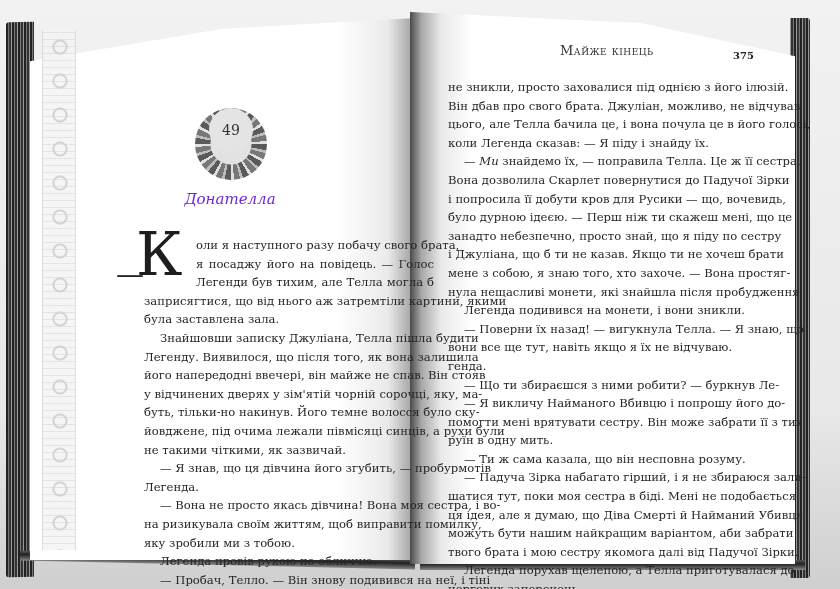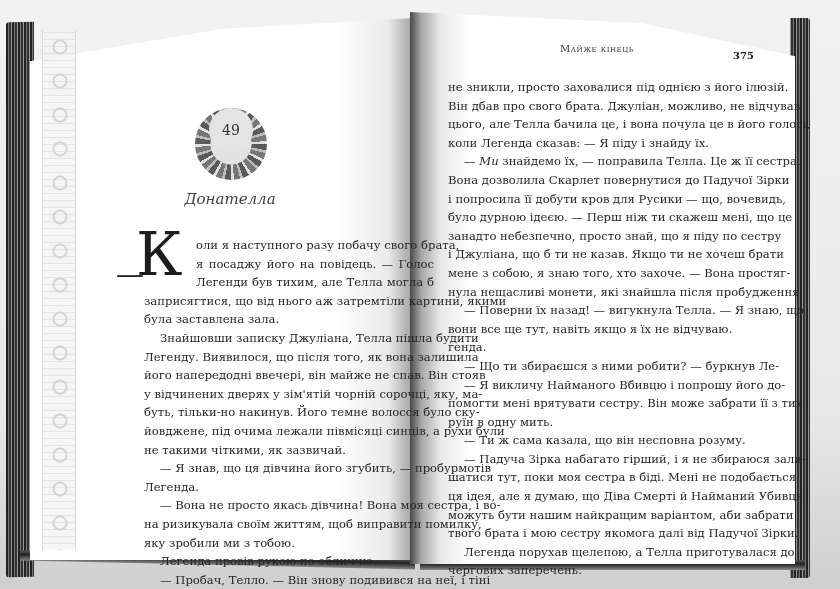--- a/index.html
+++ b/index.html
@@ -45,36 +45,36 @@
     border-radius: 50%;
     background:
       radial-gradient(circle, #e2e2e2 0 20px, transparent 21px),
       repeating-conic-gradient(#5a5a5a 0 10deg, #bdbdbd 10deg 15deg, #777 15deg 25deg, #e0e0e0 25deg 30deg);
     display: flex; align-items: flex-start; justify-content: center; }
   .ornament-inner { width: 44px; height: 44px; border-radius: 50%; background: #e4e4e4;
     display: flex; align-items: center; justify-content: center;
     font-size: 14px; color: #333; }
 
   .chapter-title { position: absolute; left: 150px; top: 190px; width: 160px; text-align: center;
-    font-style: italic; font-size: 15px; color: #404040; }
+    font-style: italic; font-size: 15px; color: #6d28d9; }
 
   
   .text { position: absolute; font-size: 11.6px; line-height: 18.6px; color: #262626; text-align: justify; }
   .text .ln { display: block; white-space: nowrap; text-align-last: justify; }
   .text .ln.last { text-align-last: left; }
   .text .ind { padding-left: 16px; }
   .text em { font-style: italic; }
 
   .left-text { left: 118px; top: 236px; width: 290px; margin-left: 26px; }
   .dropcap-dash { position: absolute; left: 116px; top: 258px; font-size: 28px; color: #222; }
   .dropcap { position: absolute; left: 136px; top: 224px; font-size: 60px; line-height: 60px; color: #1d1d1d; }
 
   .right-text { left: 448px; top: 78px; width: 302px; }
 
-  .running-head { position: absolute; left: 560px; top: 43px; font-size: 10px; letter-spacing: .5px; color: #333;
+  .running-head { position: absolute; left: 560px; top: 43px; font-size: 13px; letter-spacing: .5px; color: #333;
     font-variant: small-caps; text-align: right; }
   .page-number { position: absolute; left: 733px; top: 50px; font-size: 10px; font-weight: bold; color: #222; }
 </style>
 </head>
 <body>
 
 <div class="bg-shadow"></div>
 <div class="stack-left"></div>
 <div class="stack-right"></div>
 <div class="stack-bottom-left"></div>
@@ -124,20 +124,21 @@
     <span class="ln">цього, але Телла бачила це, і вона почула це в його голосі,</span>
     <span class="ln last">коли Легенда сказав: — Я піду і знайду їх.</span>
     <span class="ln ind">— <em>Ми</em> знайдемо їх, — поправила Телла. Це ж її сестра.</span>
     <span class="ln">Вона дозволила Скарлет повернутися до Падучої Зірки</span>
     <span class="ln">і попросила її добути кров для Русики — що, вочевидь,</span>
     <span class="ln">було дурною ідеєю. — Перш ніж ти скажеш мені, що це</span>
     <span class="ln">занадто небезпечно, просто знай, що я піду по сестру</span>
     <span class="ln">і Джуліана, що б ти не казав. Якщо ти не хочеш брати</span>
     <span class="ln">мене з собою, я знаю того, хто захоче. — Вона простяг-</span>
     <span class="ln">нула нещасливі монети, які знайшла після пробудження.</span>
+    <span class="ln last ind">Легенда подивився на монети, і вони зникли.</span>
     <span class="ln ind">— Поверни їх назад! — вигукнула Телла. — Я знаю, що</span>
     <span class="ln last">вони все ще тут, навіть якщо я їх не відчуваю.</span>
     <span class="ln last">генда.</span>
     <span class="ln ind">— Що ти збираєшся з ними робити? — буркнув Ле-</span>
     <span class="ln ind">— Я викличу Найманого Вбивцю і попрошу його до-</span>
     <span class="ln">помогти мені врятувати сестру. Він може забрати її з тих</span>
     <span class="ln last">руїн в одну мить.</span>
     <span class="ln last ind">— Ти ж сама казала, що він несповна розуму.</span>
     <span class="ln ind">— Падуча Зірка набагато гірший, і я не збираюся зали-</span>
     <span class="ln">шатися тут, поки моя сестра в біді. Мені не подобається</span>

